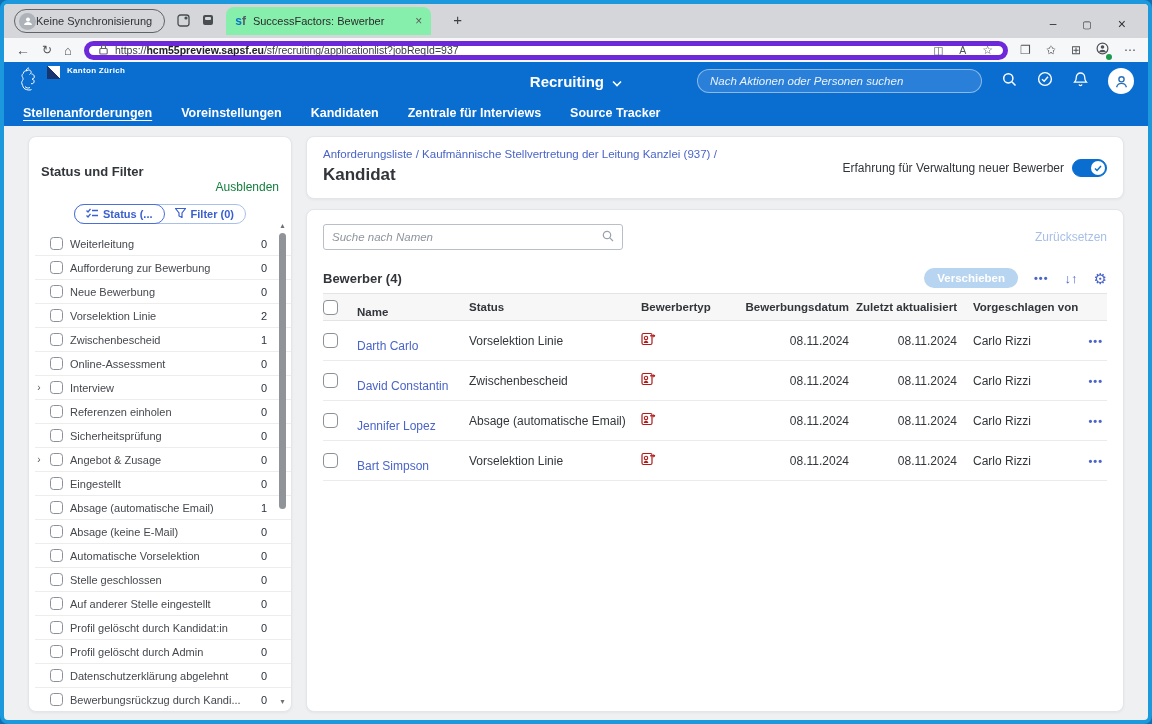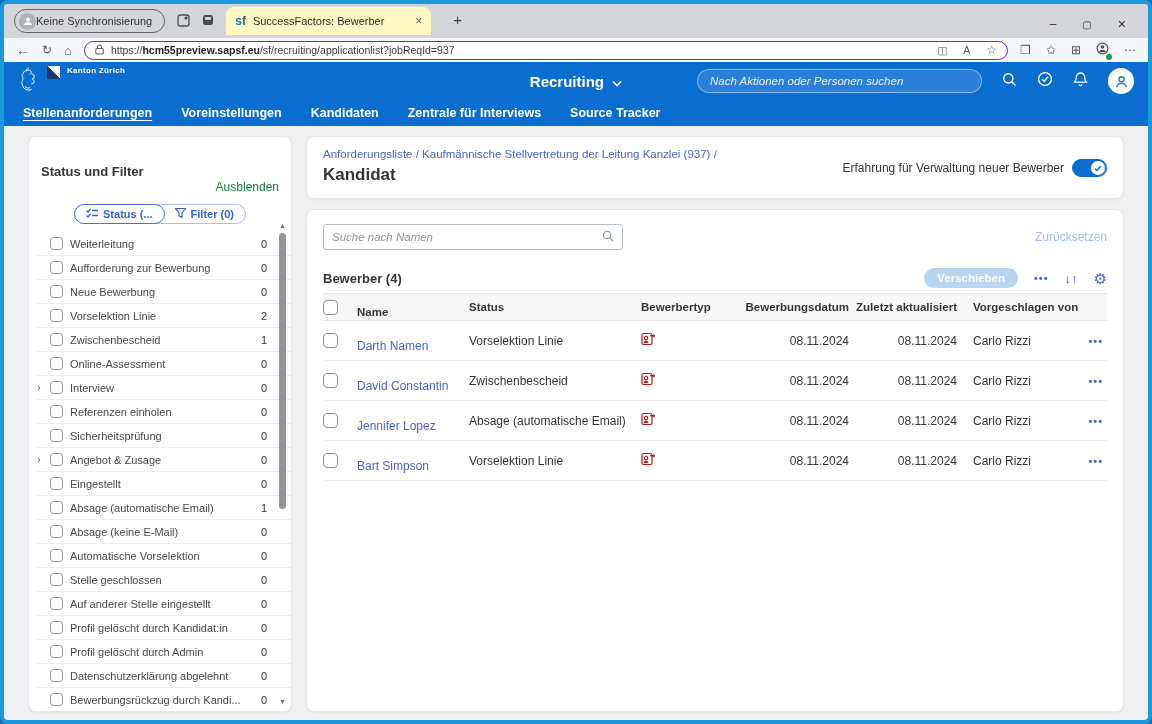--- a/index.html
+++ b/index.html
@@ -7,33 +7,33 @@
   .frame { position:absolute; inset:0; border:4px solid #1b99dc; border-radius:8px; overflow:hidden;
            display:flex; flex-direction:column; background:#eef0f2; }
 
   
   .tabstrip { height:34px; background:#d4d6d9; display:flex; align-items:flex-end; padding:0 10px; flex:none; }
   .ts-left { display:flex; align-items:center; gap:12px; height:100%; }
   .profile-pill { display:flex; align-items:center; gap:0; height:24px; border:1.5px solid #5f6368;
                   border-radius:13px; padding:0 12px 0 4px; font-size:11px; color:#303134; background:transparent; }
   .pp-avatar { width:17px; height:17px; border-radius:50%; background:#aeb3b9; display:flex; align-items:center; justify-content:center; }
   .ts-icon { font-size:13px; color:#494c50; line-height:1; }
-  .tab { display:flex; align-items:center; gap:7px; width:205px; height:28px; background:#fef9c3;
+  .tab { display:flex; align-items:center; gap:7px; width:205px; height:28px; background:#86efac;
          border-radius:8px 8px 0 0; padding:0 9px; font-size:11px; color:#2b2b2b; }
   .favicon { font-weight:bold; font-size:12px; letter-spacing:0; }
   .favicon .s { color:#0a75c2; } .favicon .f { color:#545c66; }
   .tab-title { flex:1; white-space:nowrap; overflow:hidden; text-overflow:ellipsis; }
   .tab-close { color:#5c5c5c; font-size:12px; }
   .newtab { font-size:15px; color:#3c4043; margin-left:10px; padding-bottom:4px; }
   .ts-spacer { flex:1; }
   .win-controls { display:flex; align-items:center; gap:26px; padding:0 12px 6px 0; font-size:12px; color:#303134; }
 
   .toolbar { height:24px; background:#f6f7f8; display:flex; align-items:center; gap:12px; padding:0 12px; flex:none; }
   .tb-icon { font-size:12px; color:#4d5156; line-height:1; }
-  .addrbar { flex:1; height:19px; background:#fff; border:1px solid #6d28d9; border-radius:10px;
+  .addrbar { flex:1; height:19px; background:#fff; border:5px solid #6d28d9; border-radius:10px;
              display:flex; align-items:center; gap:7px; padding:0 10px; font-size:10.5px; color:#3c4043; }
   .addr-host { font-weight:bold; color:#202124; }
   .addr-right { margin-left:auto; display:flex; gap:16px; align-items:center; color:#4d5156; font-size:10.5px; }
   .after-addr { display:flex; gap:15px; align-items:center; color:#4d5156; font-size:12px; }
   .sync-ok { position:relative; }
   .sync-ok::after { content:""; position:absolute; right:-3px; bottom:-2px; width:6px; height:6px; border-radius:50%; background:#1d9a4e; }
 
   
   .sap-head { height:38px; background:#0a6ed1; display:flex; align-items:center; padding:0 14px; position:relative; flex:none; }
   .brand { display:flex; gap:7px; }
@@ -499,21 +499,21 @@
           <span class="c-prop">Vorgeschlagen von</span>
           <span class="c-act"></span>
         </div>
 
         <div>
 
             <div class="trow">
               <span class="c-check">
                 <span class="cbx-lg"></span>
               </span>
-              <span class="c-name"><span class="name-link">Darth Namen</span></span>
+              <span class="c-name"><span class="name-link">Darth Carlo</span></span>
               <span class="c-status">Vorselektion Linie</span>
               <span class="c-type">
                 <span>
                   <svg width="15" height="14" viewBox="0 0 15 14">
                     <rect x="1" y="1.5" width="10" height="11" rx="1.5" fill="none" stroke="#b01a1a" stroke-width="1.2"></rect>
                     <circle cx="5" cy="6" r="1.7" fill="none" stroke="#b01a1a" stroke-width="1.1"></circle>
                     <path d="M2.6 11c.4-1.6 1.4-2.2 2.4-2.2s2 .6 2.4 2.2" fill="#b01a1a"></path>
                     <line x1="9" y1="3.8" x2="14" y2="3.8" stroke="#b01a1a" stroke-width="1.2"></line>
                     <path d="M12.3 1.9l2 1.9-2 1.9z" fill="#b01a1a"></path>
                   </svg>

